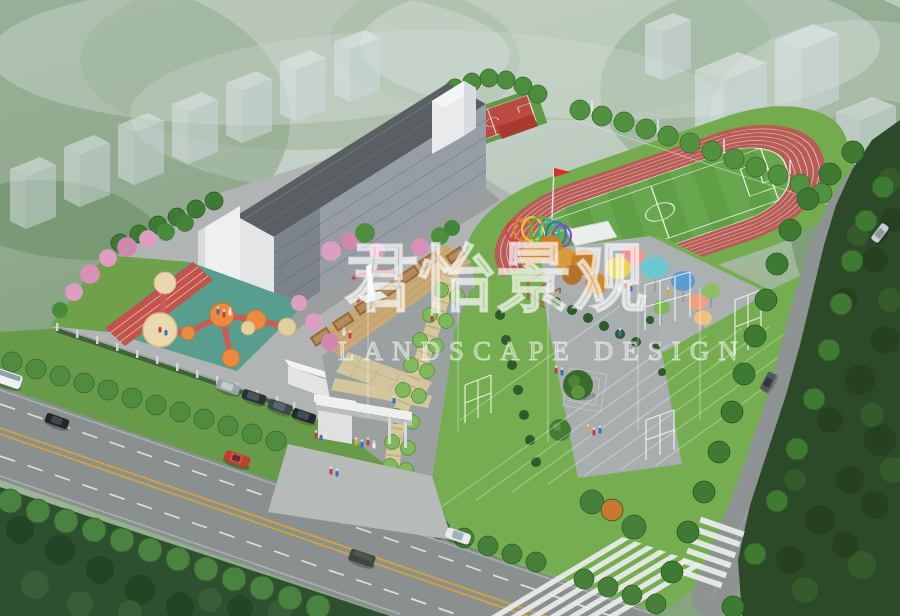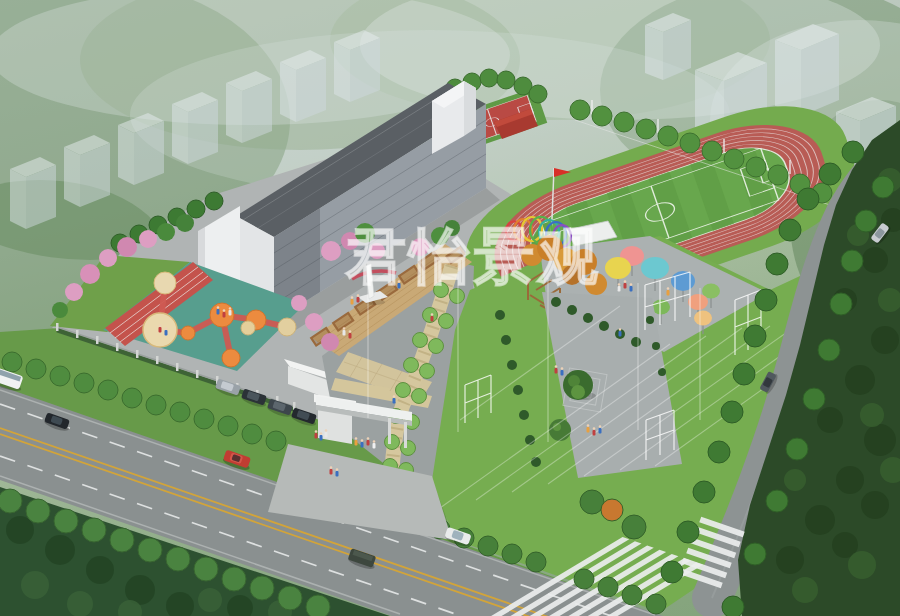--- a/index.html
+++ b/index.html
@@ -3,21 +3,21 @@
 <meta charset="utf-8">
 <style>
   html,body{margin:0;padding:0;background:#222;font-family:"Liberation Sans",sans-serif;}
   #stage{position:relative;width:900px;height:616px;overflow:hidden;
     background:linear-gradient(165deg,#ccd6d2 0%,#bcc9bf 28%,#a3ba9b 52%,#8fac87 72%,#82a27a 100%);}
   #stage svg{position:absolute;left:0;top:0;}
   .wm{position:absolute;color:rgba(255,255,255,0.16);
     -webkit-text-stroke:1.5px rgba(255,255,255,0.52);
     text-shadow:0 0 1px rgba(255,255,255,0.25);
     font-family:"Liberation Serif",serif;white-space:nowrap;pointer-events:none;}
-  #wm-cn{left:346px;top:227px;font-size:60px;font-weight:bold;letter-spacing:4px;line-height:1;}
+  #wm-cn{left:346px;top:242px;font-size:72px;font-weight:bold;letter-spacing:4px;line-height:1;}
   #wm-en{left:338px;top:336px;font-size:27px;letter-spacing:9px;-webkit-text-stroke:1px rgba(255,255,255,0.5);}
 </style>
 </head>
 <body>
 
 <div id="stage">
 <svg width="900" height="616" viewBox="0 0 900 616">
   <defs>
     <clipPath id="fieldClip">
           <rect x="-134" y="-64" width="268" height="128" rx="56"></rect>
@@ -827,13 +827,14 @@
   <g stroke="rgba(255,255,255,0.22)" stroke-width="2">
     <line x1="368" y1="265" x2="368" y2="418"></line>
         <line x1="458" y1="272" x2="458" y2="432"></line>
     <line x1="548" y1="278" x2="548" y2="442"></line>
         <line x1="638" y1="283" x2="638" y2="430"></line>
     <line x1="700" y1="288" x2="700" y2="420"></line>
   </g>
 </svg>
 
 <div class="wm" id="wm-cn">君怡景观</div>
+<div class="wm" id="wm-en">LANDSCAPE DESIGN</div>
 </div>
 
 </body></html>

